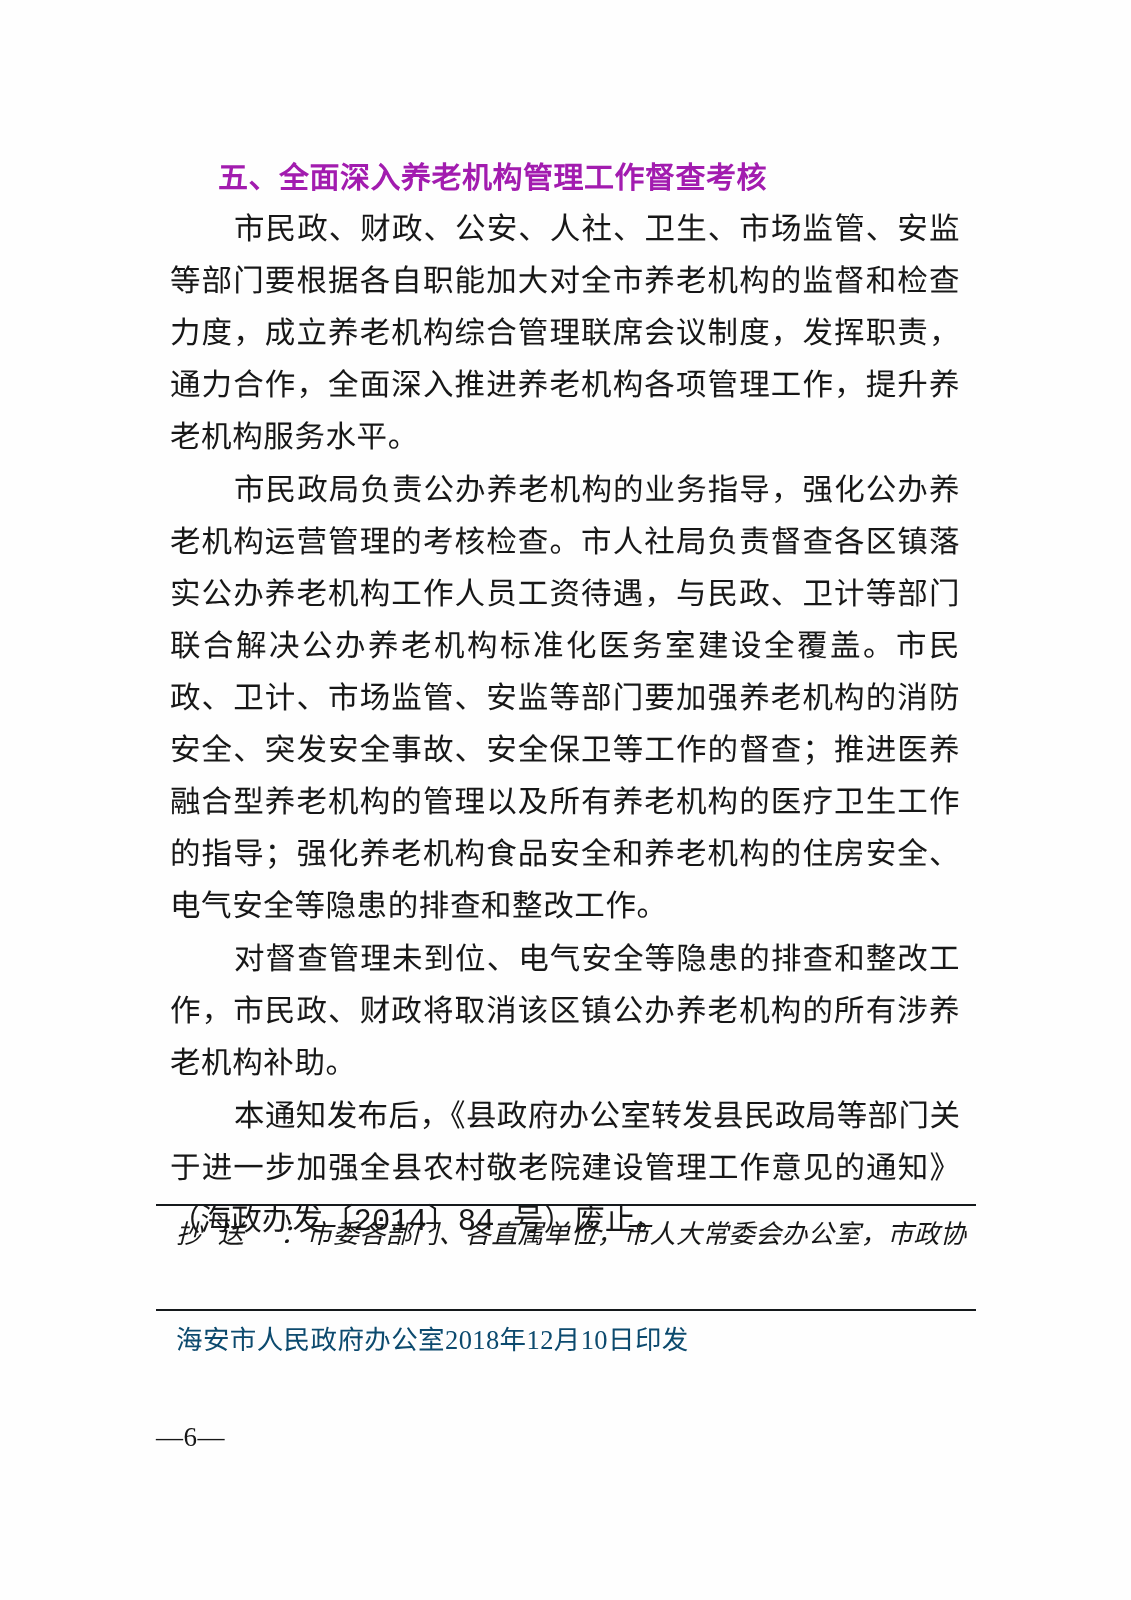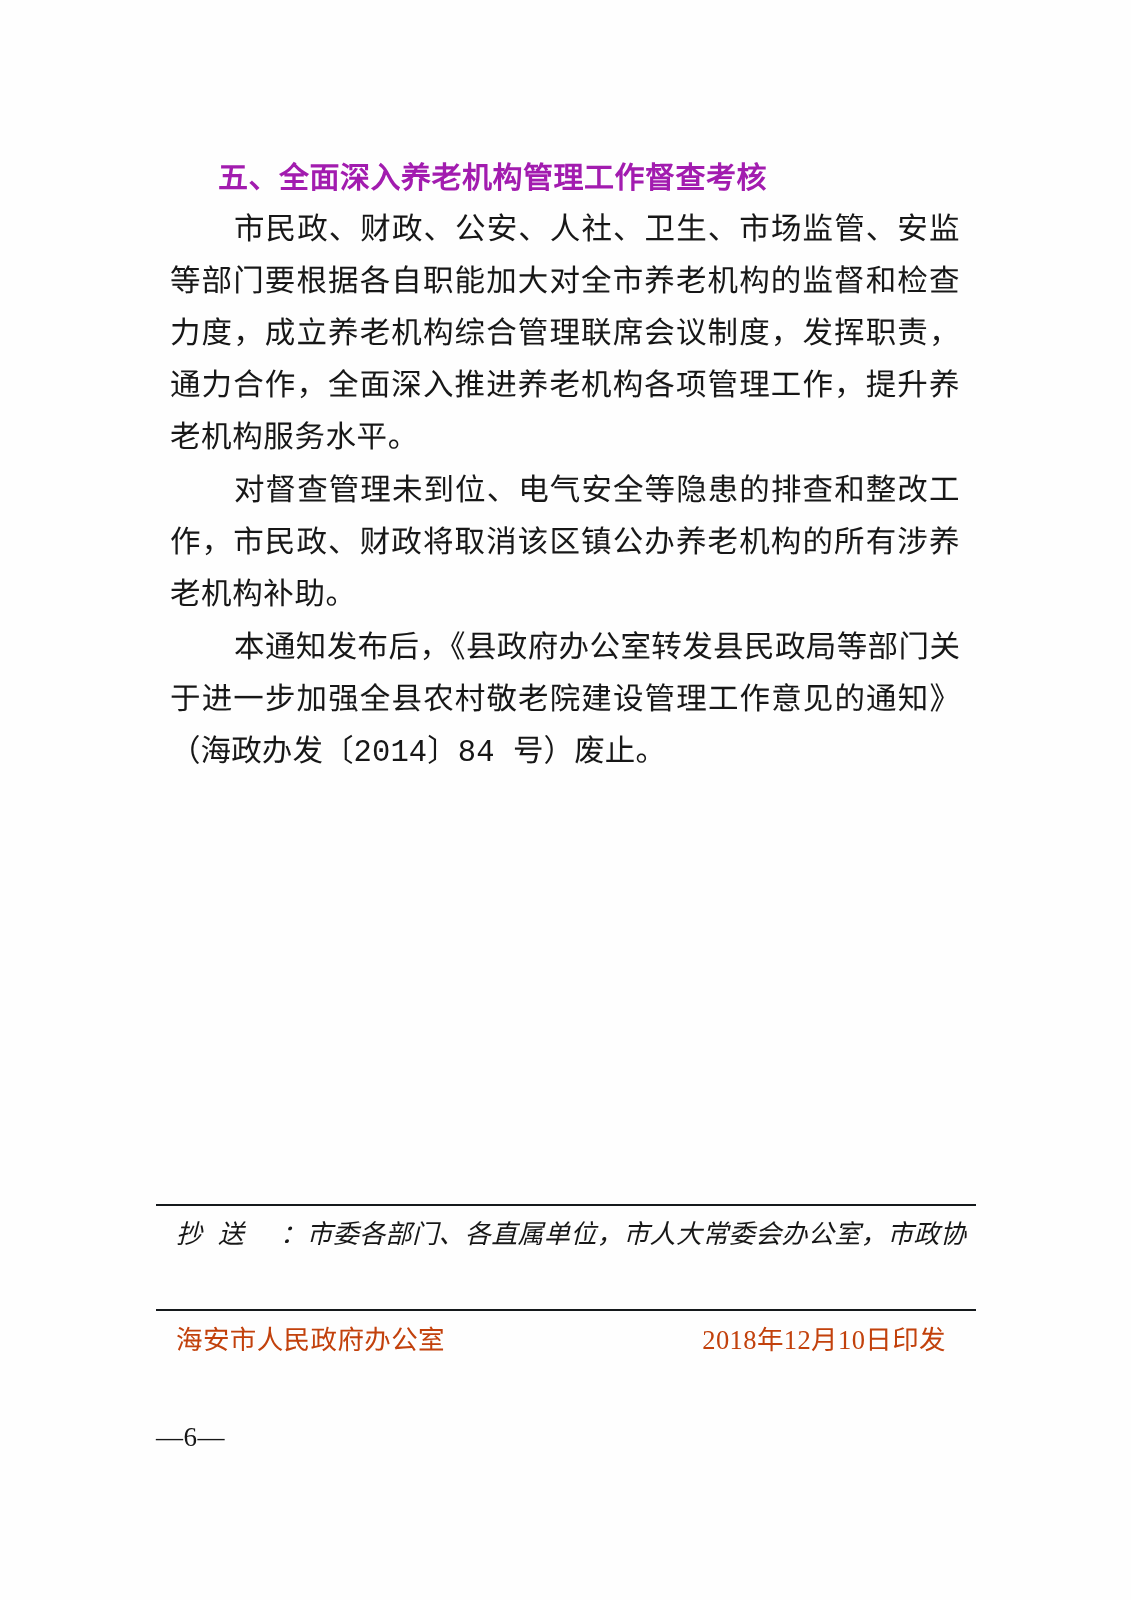--- a/index.html
+++ b/index.html
@@ -93,25 +93,24 @@
     display: block;
     padding-left: 115px;
   }
 
   .imprint {
     position: absolute;
     left: 176px;
     top: 1318px;
     width: 790px;
     display: flex;
-    justify-content: space-between;
     align-items: baseline;
     font-size: 26.5px;
     letter-spacing: 0.4px;
-    color: #c2410c;
+    color: #0c4a6e;
   }
   .imprint-office { white-space: nowrap; }
   .imprint-date {
     white-space: nowrap;
     margin-right: 20px;
   }
 
   .page-number {
     position: absolute;
     left: 156px;
@@ -125,20 +124,21 @@
 <body>
 
 <div class="page">
 
   <div class="content">
 
     <h2 class="section-heading">五、全面深入养老机构管理工作督查考核</h2>
 
     <p class="para">市民政、财政、公安、人社、卫生、市场监管、安监等部门要根据各自职能加大对全市养老机构的监督和检查力度，成立养老机构综合管理联席会议制度，发挥职责，通力合作，全面深入推进养老机构各项管理工作，提升养老机构服务水平。</p>
 
+    <p class="para">市民政局负责公办养老机构的业务指导，强化公办养老机构运营管理的考核检查。市人社局负责督查各区镇落实公办养老机构工作人员工资待遇，与民政、卫计等部门联合解决公办养老机构标准化医务室建设全覆盖。市民政、卫计、市场监管、安监等部门要加强养老机构的消防安全、突发安全事故、安全保卫等工作的督查；推进医养融合型养老机构的管理以及所有养老机构的医疗卫生工作的指导；强化养老机构食品安全和养老机构的住房安全、电气安全等隐患的排查和整改工作。</p>
 
     <p class="para">对督查管理未到位、电气安全等隐患的排查和整改工作，市民政、财政将取消该区镇公办养老机构的所有涉养老机构补助。</p>
 
     <p class="para tight">本通知发布后，《县政府办公室转发县民政局等部门关于进一步加强全县农村敬老院建设管理工作意见的通知》（海政办发〔2014〕84 号）废止。</p>
 
   </div>
 
   <div class="rule rule-top"></div>
 
   <div class="dispatch">

